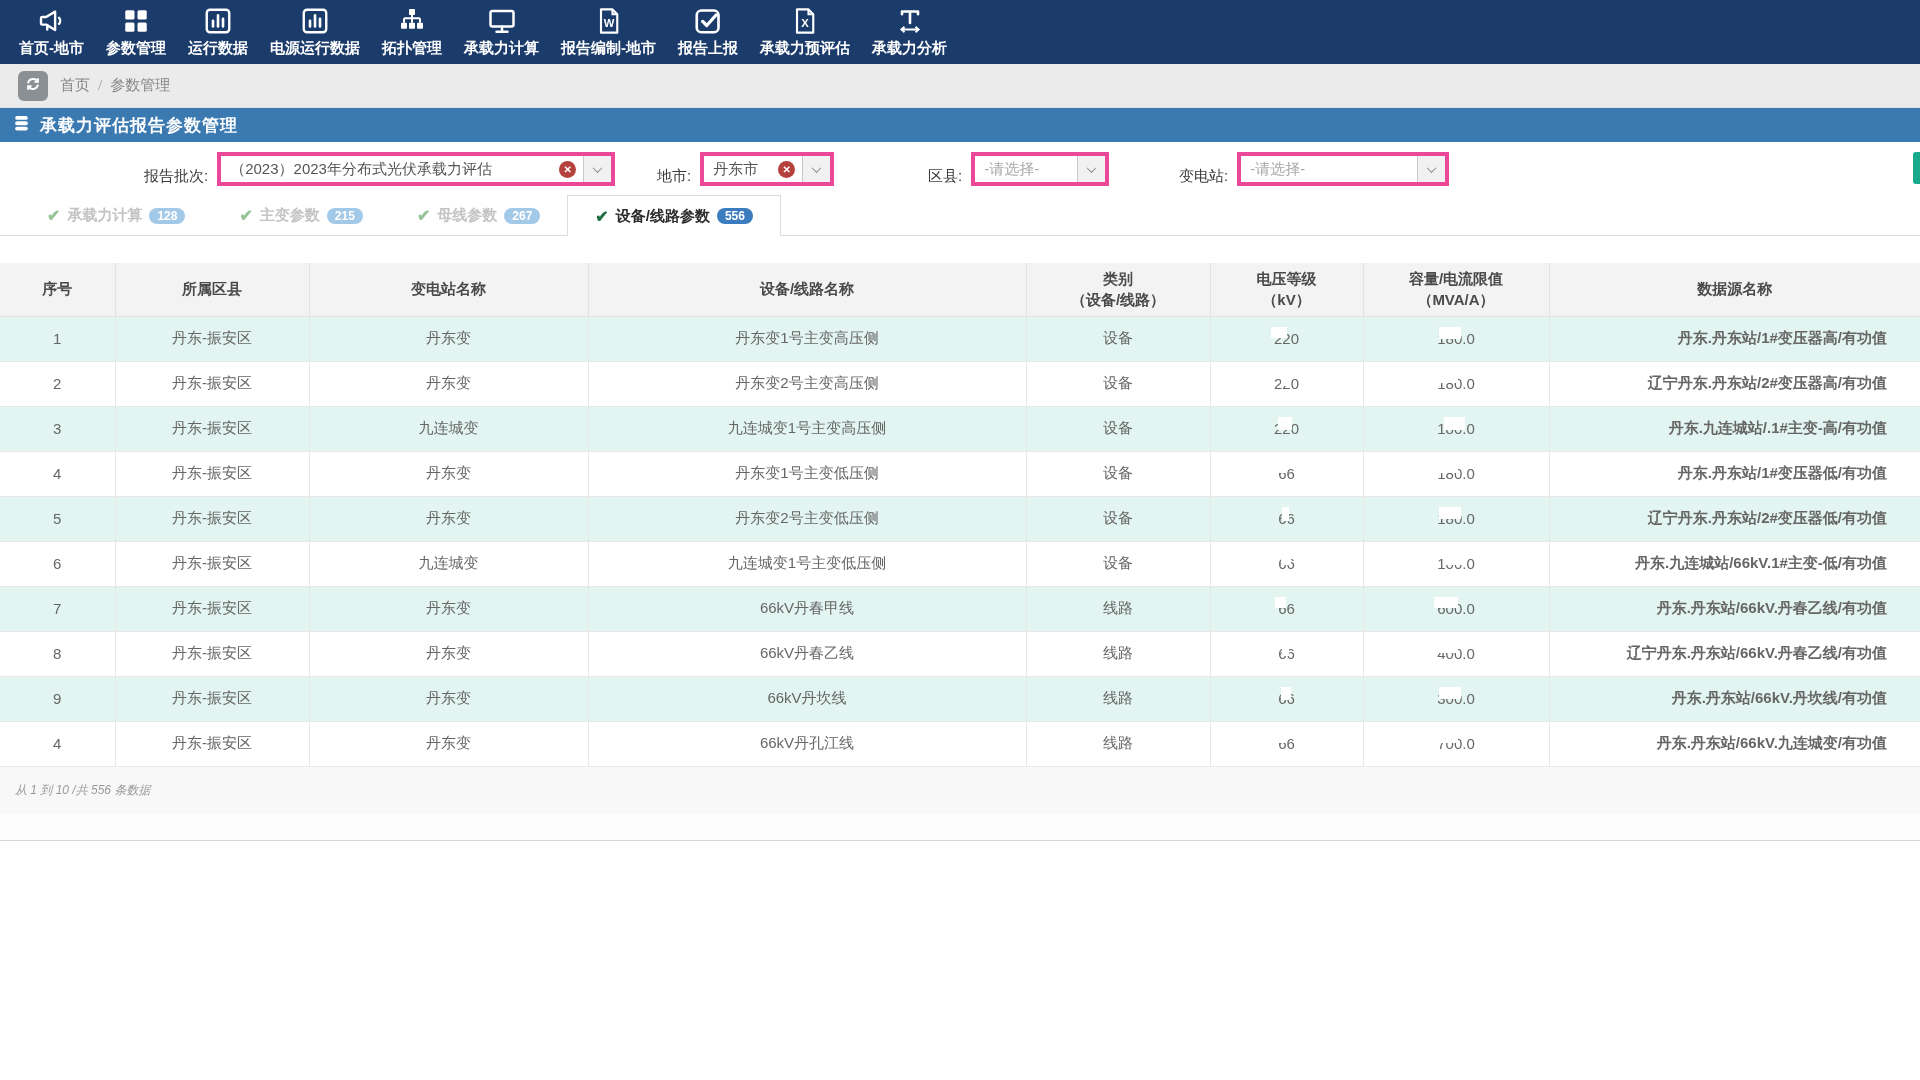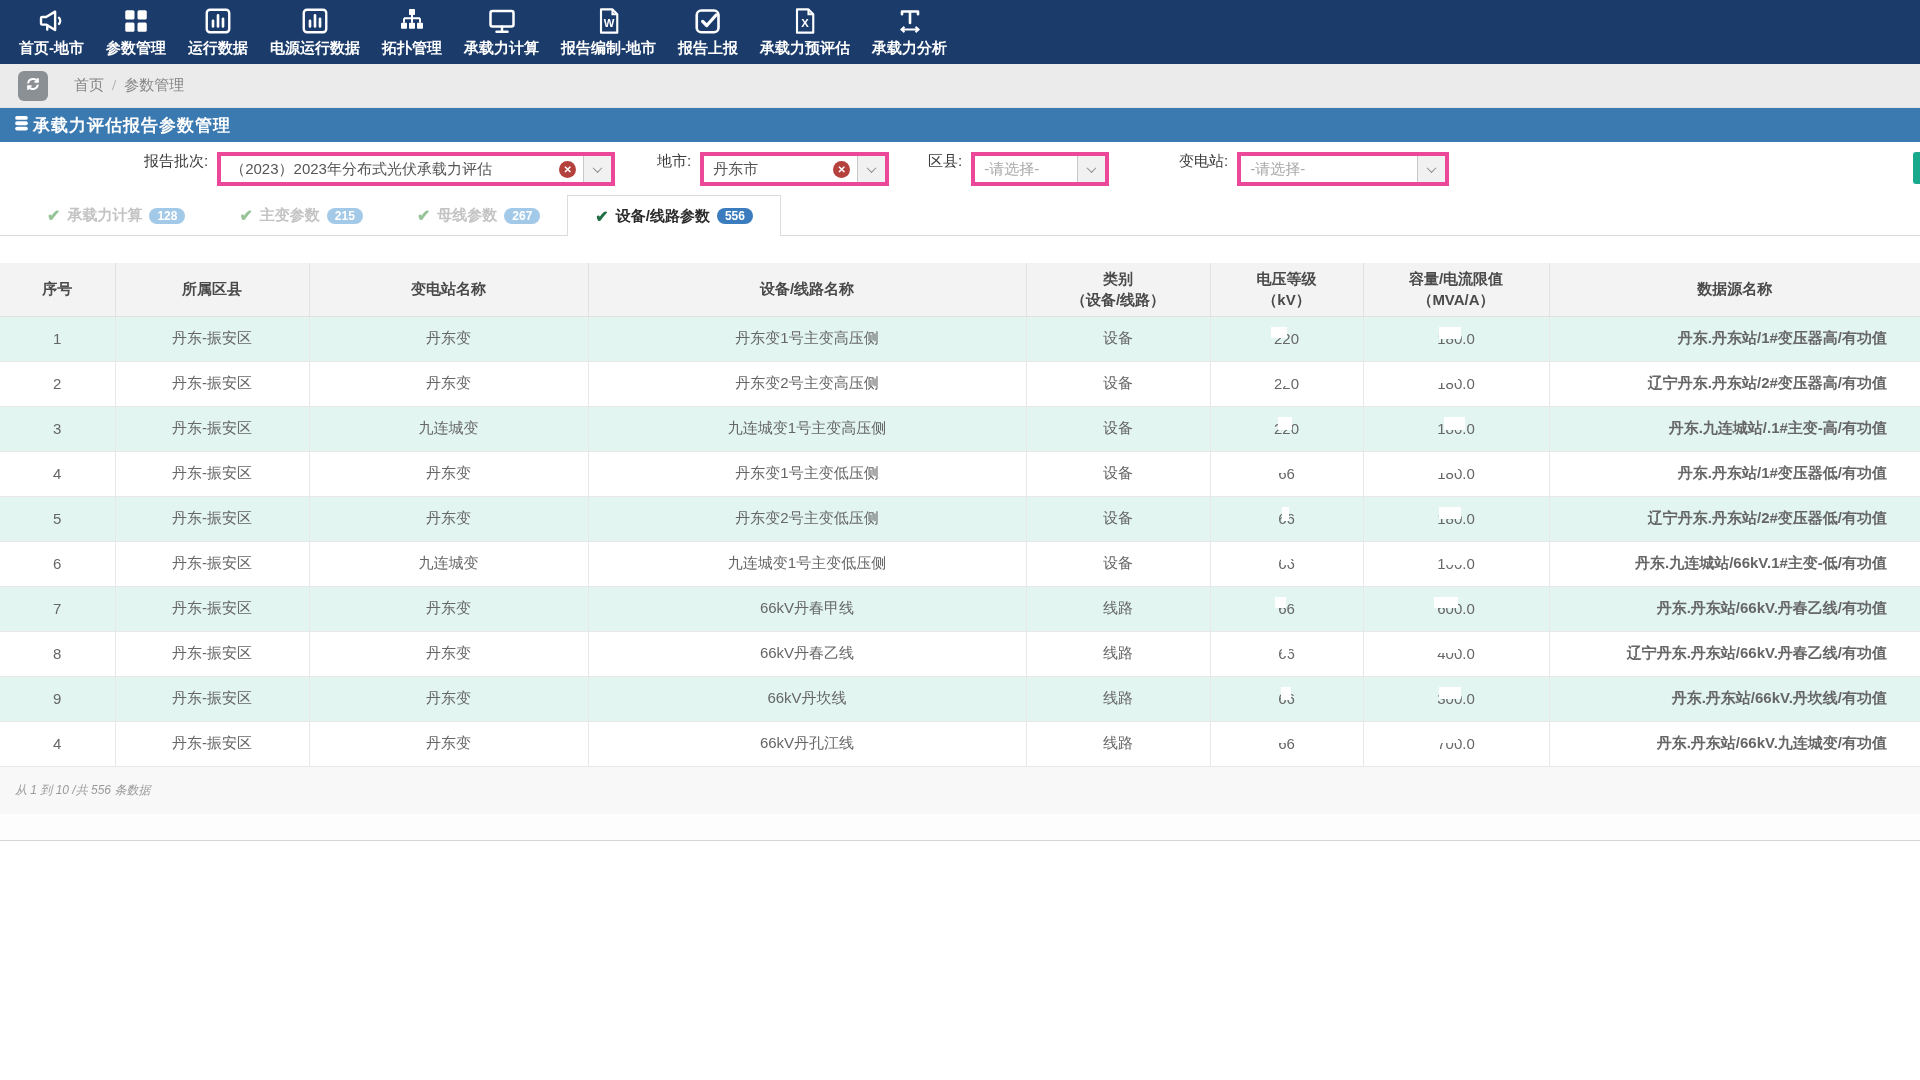--- a/index.html
+++ b/index.html
@@ -19,32 +19,32 @@
   .nav-icon{width:30px; height:30px; display:block; margin-bottom:3px;}
   .nav-icon svg{width:30px; height:30px; display:block;}
   .nav-label{font-size:15px; font-weight:bold; white-space:nowrap;}
 
   
   .crumb-bar{height:44px; background:var(--c-crumb); display:flex; align-items:center;
              padding:0 18px; border-bottom:1px solid #e0e0e0;}
   .refresh-btn{width:30px; height:30px; border-radius:6px; background:#8b9095;
                display:flex; align-items:center; justify-content:center; cursor:pointer;}
   .refresh-btn svg{width:20px; height:20px;}
-  .crumb-text{margin-left:26px; color:#878787; font-size:15px;font-family:Liberation Serif, serif;}
+  .crumb-text{margin-left:12px; color:#878787; font-size:15px;font-family:Liberation Serif, serif;}
   .crumb-text .sep{margin:0 8px; color:#9a9a9a;}
 
   
   .title-bar{height:34px; background:var(--c-title); color:#fff; display:flex;
-             align-items:center; padding:0 12px; gap:2px;}
+             align-items:center; padding:0 12px; gap:9px;}
   .title-bar svg{width:19px; height:19px;}
   .title-text{font-size:17px; font-weight:bold; letter-spacing:1px;}
 
   
   .filter-row{position:relative; height:54px; background:#fff;}
-  .fgroup{position:absolute; top:10px; display:flex; align-items:flex-start;}
+  .fgroup{position:absolute; top:10px; display:flex; align-items:flex-end;}
   .flabel{color:#3c3c3c; font-size:15px; margin-right:9px; white-space:nowrap;}
   .select{display:flex; align-items:center; height:34px; border:4px solid #ec4899;
           background:#fff; cursor:pointer;}
   .sel-value{flex:1; padding:0 9px; font-size:15px; color:#555; white-space:nowrap; overflow:hidden;}
   .sel-value.placeholder{color:#a9a9a9;}
   .clear-btn{flex:none; width:17px; height:17px; border-radius:50%; background:var(--c-red);
              color:#fff; font-size:10px; line-height:17px; text-align:center; margin-right:7px; cursor:pointer;}
   .clear-btn::before{content:"✕"; font-weight:bold;}
   .chev-seg{flex:none; width:28px; align-self:stretch; border-left:1px solid #c8c8c8;
             background:#f1f1f1; display:flex; align-items:center; justify-content:center; cursor:pointer;}
@@ -228,21 +228,21 @@
     <div class="select" style="width:398px">
       <span class="sel-value">（2023）2023年分布式光伏承载力评估</span>
       <span class="clear-btn"></span>
       <span class="chev-seg">
           <i class="chev-i"></i>
         </span>
     </div>
   </div>
   <div class="fgroup" style="left:657px">
     <span class="flabel">地市:</span>
-    <div class="select" style="width:189px">
+    <div class="select" style="width:134px">
       <span class="sel-value">丹东市</span>
       <span class="clear-btn"></span>
       <span class="chev-seg">
           <i class="chev-i"></i>
         </span>
     </div>
   </div>
   <div class="fgroup" style="left:928px">
     <span class="flabel">区县:</span>
     <div class="select" style="width:138px">

